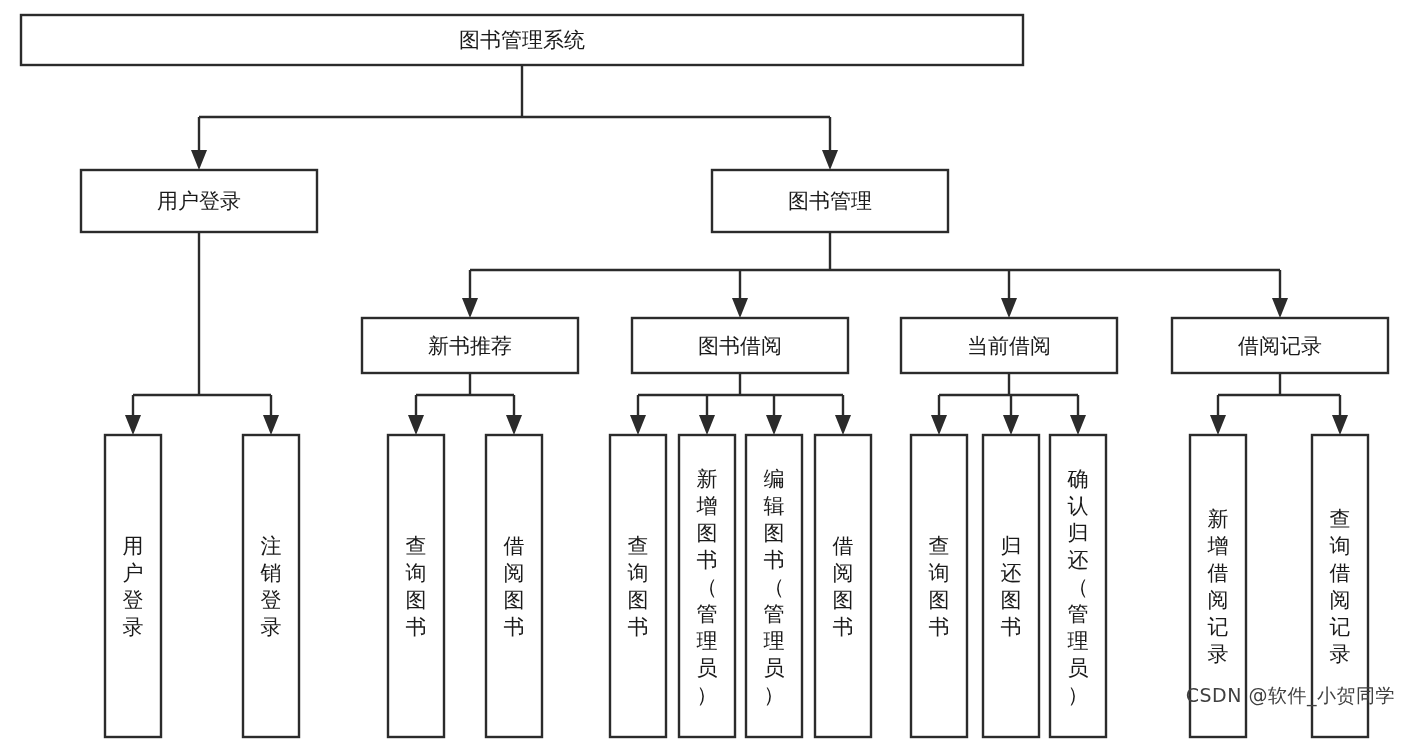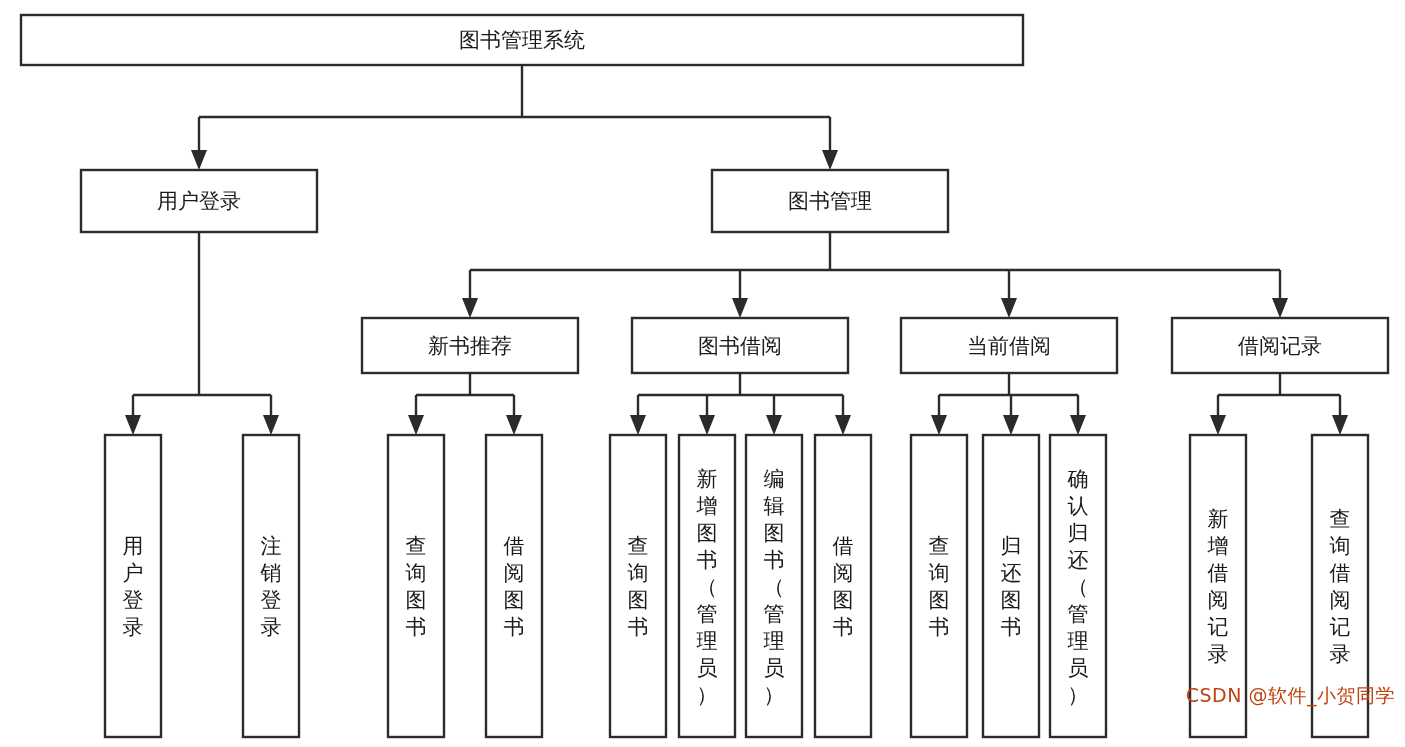--- a/index.html
+++ b/index.html
@@ -53,21 +53,21 @@
     font-family: "DejaVu Sans", "Liberation Sans", sans-serif;
     font-size: 21px;
     text-anchor: middle;
   }
   .watermark-text {
     position: absolute;
     right: 10px;
     bottom: 6px;
     font-family: "DejaVu Sans", "Liberation Sans", sans-serif;
     font-size: 19px;
-    color: #c2410c;
+    color: #404040;
     white-space: nowrap;
     letter-spacing: 0.5px;
   }
 </style>
 </head>
 <body>
 
 <div id="diagram-root">
 
   <svg id="flow-svg" viewBox="0 0 1405 747">

